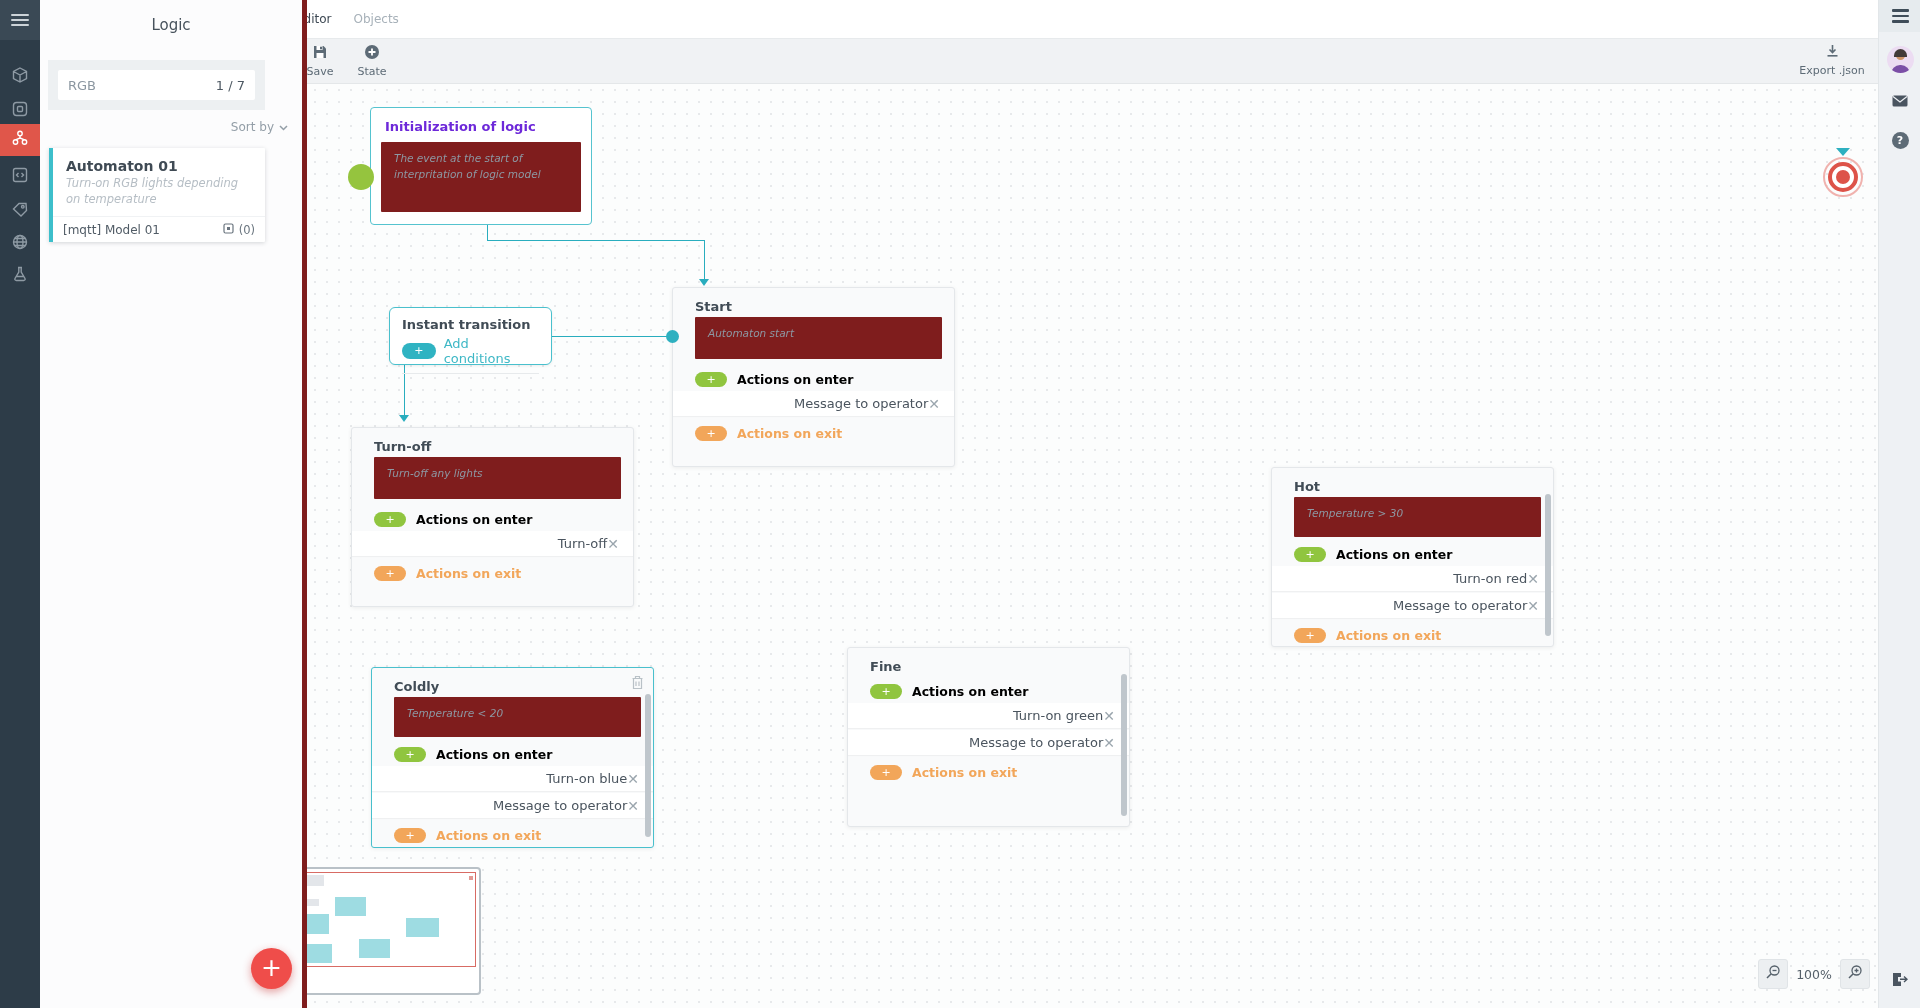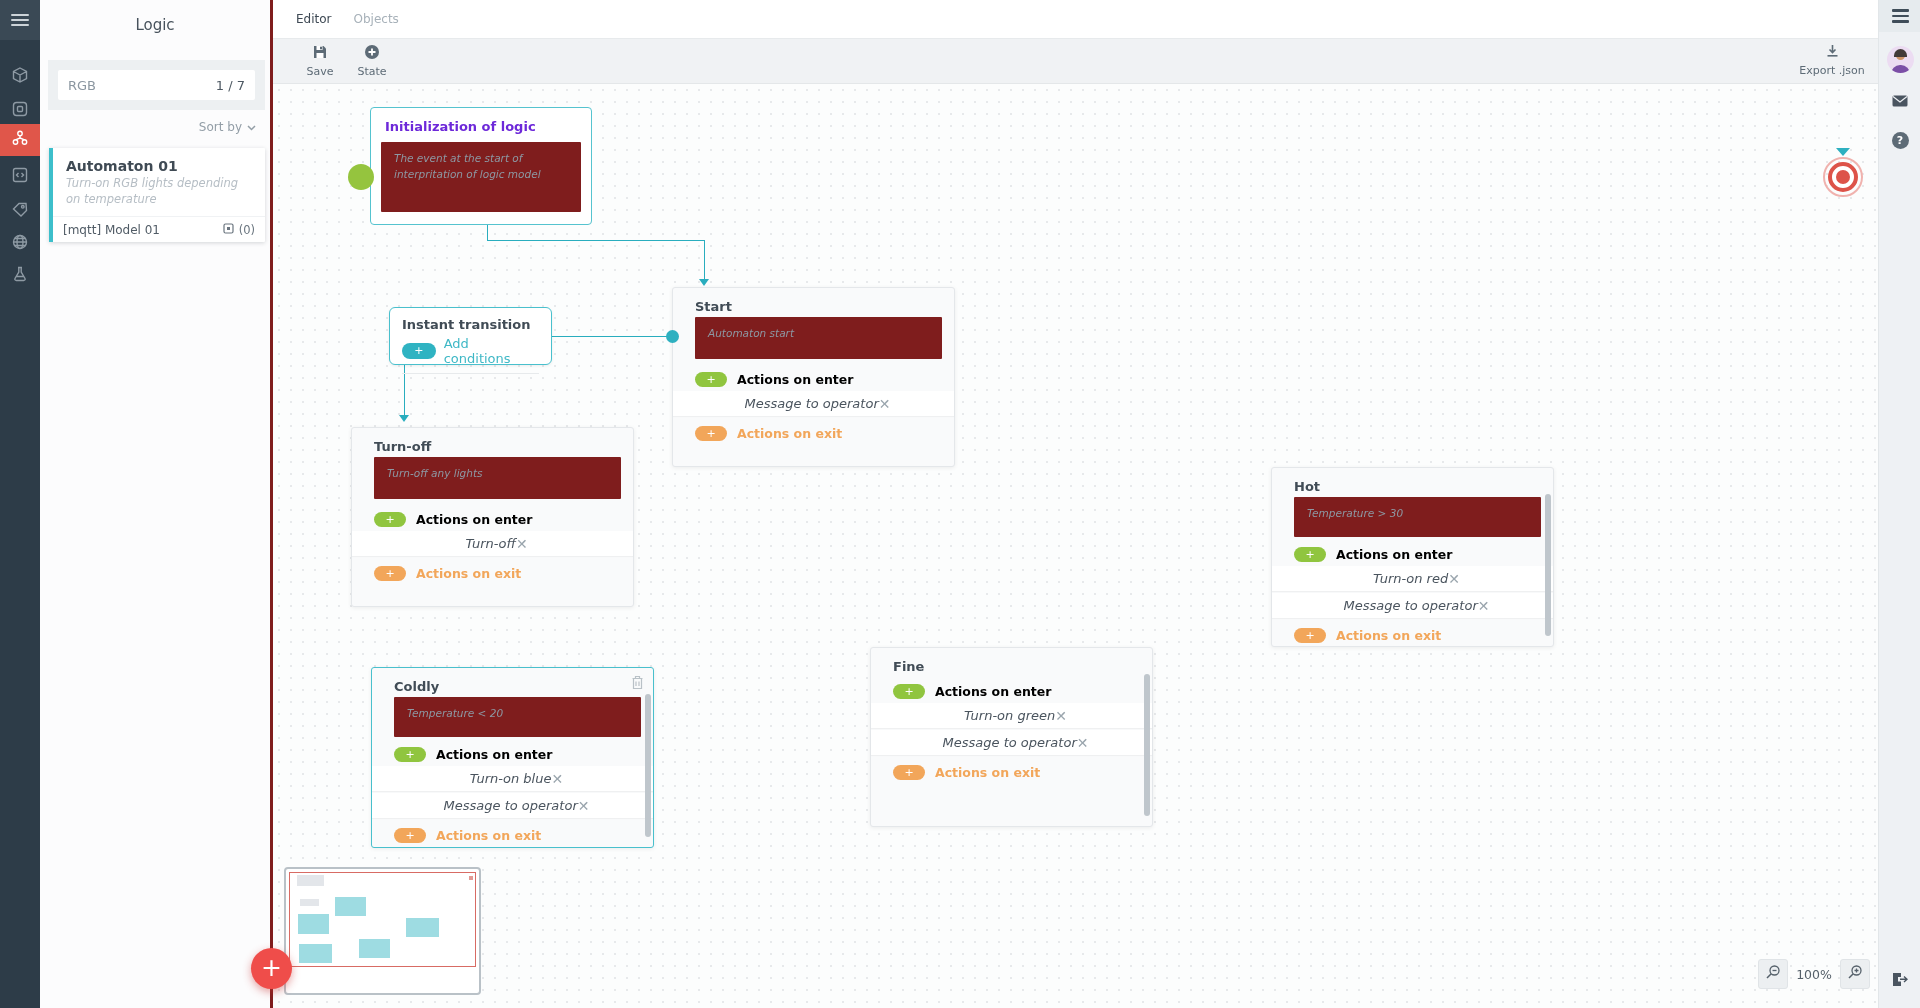--- a/index.html
+++ b/index.html
@@ -9,21 +9,21 @@
   
   .leftnav { position:absolute; left:0; top:0; width:40px; height:1008px; background:#2d3c48; z-index:40; }
   .nav-menu { width:40px; height:40px; background:#3a4955; display:flex; flex-direction:column; align-items:center; justify-content:center; gap:3px; cursor:pointer; }
   .nav-menu i { display:block; width:18px; height:2px; background:#cdd4d9; border-radius:1px; }
   .nav-item { position:absolute; left:0; width:40px; height:32px; display:flex; align-items:center; justify-content:center; color:#8e9aa4; cursor:pointer; }
   .nav-item svg { stroke:#8e9aa4; fill:none; stroke-width:1.4; }
   .nav-item.active { background:#e0564a; }
   .nav-item.active svg { stroke:#fff; }
 
   
-  .panel { position:absolute; left:40px; top:0; width:233px; height:1008px; background:#fcfcfd; border-right:3px solid #7f1d1d; z-index:30; }
+  .panel { position:absolute; left:40px; top:0; width:267px; height:1008px; background:#fcfcfd; border-right:5px solid #7f1d1d; z-index:30; }
   .panel-title { margin-top:16px; text-align:center; font-size:15px; font-weight:400; color:#47525c; }
   .searchbox { position:absolute; left:8px; top:60px; width:217px; height:50px; background:#edf0f2; padding:10px; }
   .searchfield { background:#fff; height:30px; border-radius:2px; display:flex; align-items:center; padding:0 10px; }
   .searchfield input { border:none; outline:none; font-size:13px; color:#8c97a1; width:120px; font-family:inherit; background:transparent; }
   .search-counter { margin-left:auto; font-size:13px; color:#4d5862; }
   .sortby { position:absolute; right:14px; top:120px; font-size:12px; color:#939ea7; display:flex; align-items:center; gap:5px; cursor:pointer; }
   .card { position:absolute; left:9px; top:148px; width:216px; height:94px; background:#fff; box-shadow:0 1px 4px rgba(30,40,50,.18); border-radius:1px; cursor:pointer; }
   .card-accent { position:absolute; left:0; top:0; width:4px; height:100%; background:#3dbfcb; }
   .card-title { margin:10px 12px 2px 17px; font-size:14px; font-weight:700; color:#3f4a54; }
   .card-desc { margin:0 12px 6px 17px; font-size:11.5px; font-style:italic; color:#b6bec5; line-height:1.35; }
@@ -71,32 +71,32 @@
   .pill-row { display:flex; align-items:center; gap:10px; margin:10px 22px 0; cursor:pointer; }
   .pill-row.tallgap { margin-top:13px; }
   .pill { width:32px; height:15px; border-radius:8px; display:flex; align-items:center; justify-content:center; color:#fff; font-size:11px; line-height:1; }
   .pill::before { content:"+"; margin-top:-1px; }
   .pill.green { background:#90c53f; }
   .pill.orange { background:#f2a65a; }
   .pill.teal { background:#2fb3c2; width:34px; height:16px; }
   .pill-label { font-size:12.5px; font-weight:600; }
   .pill-label.green { color:#000000; }
   .pill-label.orange { color:#f2a65a; }
-  .action-row { background:#fff; margin-top:4px; padding:5px 14px 5px 22px; display:flex; align-items:center; justify-content:center; font-size:13px; color:#4a545e; cursor:pointer; box-shadow:0 1px 1px rgba(0,0,0,.04);font-style:italic; }
+  .action-row { background:#fff; margin-top:4px; padding:5px 14px 5px 22px; display:flex; align-items:center; justify-content:flex-end; font-size:13px; color:#4a545e; cursor:pointer; box-shadow:0 1px 1px rgba(0,0,0,.04); }
   .action-row + .action-row { margin-top:2px; }
   .x-icon { color:#9aa5ad; font-size:14px; line-height:1; cursor:pointer; }
   .nscroll { position:absolute; right:2px; top:26px; bottom:10px; width:6px; background:#bfc6cc; border-radius:3px; }
   .trash-btn { position:absolute; right:9px; top:7px; cursor:pointer; }
 
   
   .pos-start  { left:399px; top:203px; }
   .pos-turnoff{ left:78px;  top:343px; }
   .pos-hot    { left:998px; top:383px; }
   .pos-coldly { left:98px;  top:583px; height:181px; }
-  .pos-fine   { left:597px; top:563px; }
+  .pos-fine   { left:574px; top:563px; }
 
   
   .target { position:absolute; left:1550px; top:73px; width:40px; height:40px; border:2px solid #f0b2ae; border-radius:50%; display:flex; align-items:center; justify-content:center; }
   .target-ring { width:30px; height:30px; border:4px solid #dd5349; border-radius:50%; background:#fff; display:flex; align-items:center; justify-content:center; }
   .target-core { width:14px; height:14px; border-radius:50%; background:#dd5349; }
   .target-arrow { position:absolute; left:1563px; top:64px; width:0; height:0; border-left:7px solid transparent; border-right:7px solid transparent; border-top:8px solid #2eb0c0; }
 
   
   .minimap { position:absolute; left:11px; top:783px; width:197px; height:128px; background:#fff; border:2px solid #b9c1c7; border-radius:4px; cursor:pointer; }
   .mm-viewport { position:absolute; left:3px; top:3px; right:3px; height:95px; border:1px solid #d86b64; }

